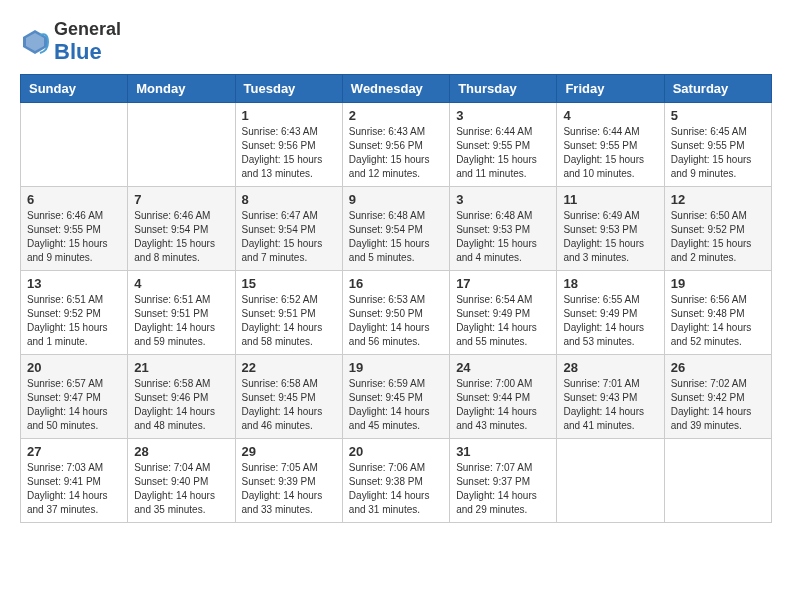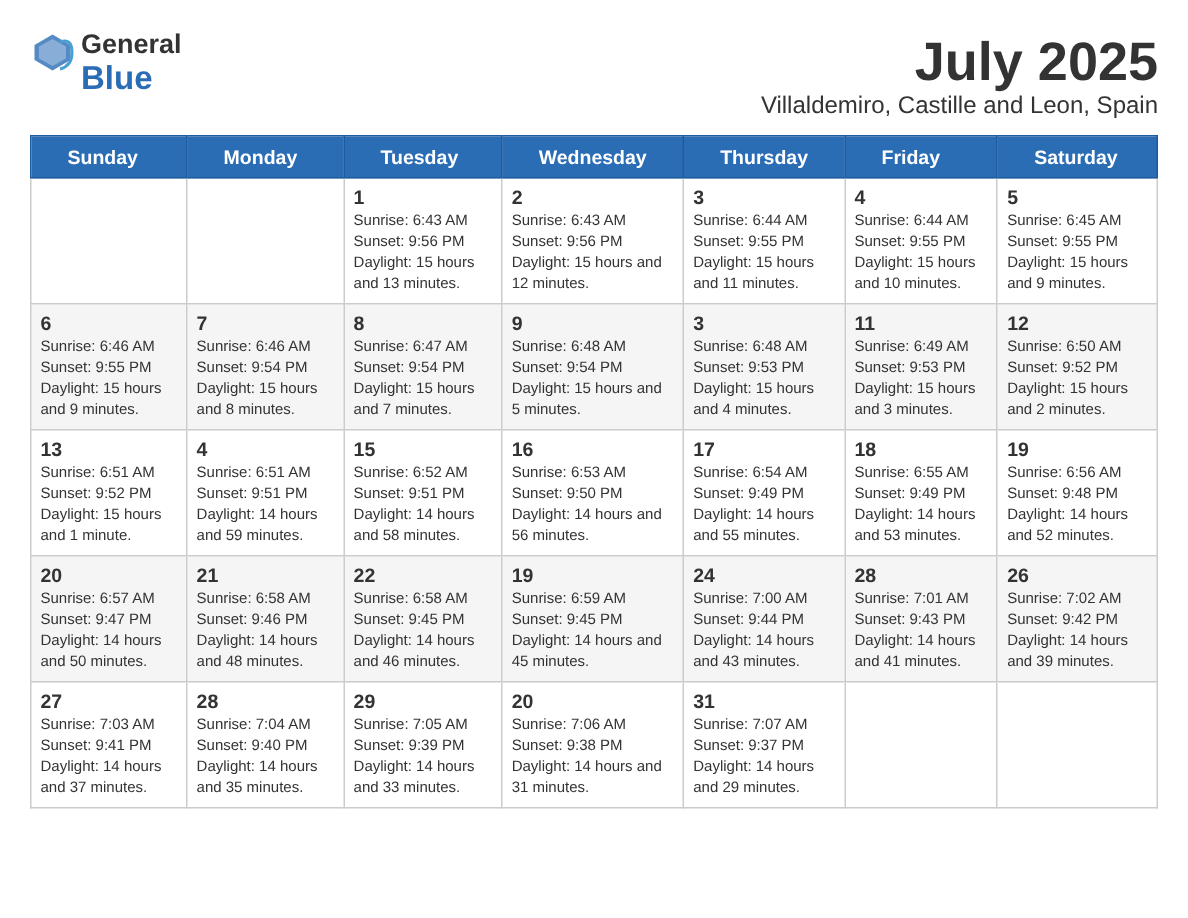--- a/index.html
+++ b/index.html
@@ -11,20 +11,21 @@
       padding: 20px;
     }
     .header-section {
       display: flex;
       justify-content: space-between;
       align-items: flex-start;
       margin-bottom: 10px;
     }
     .logo {
       display: flex;
+      align-items: center;
     }
     .logo-text {
       display: flex;
       flex-direction: column;
       line-height: 1.1;
     }
     .logo-general {
       font-size: 18px;
       font-weight: bold;
       color: #333;
@@ -52,21 +53,21 @@
       color: #333;
     }
     .calendar {
       width: 100%;
       border-collapse: collapse;
       border: 1px solid #ccc;
     }
     .calendar th {
       background-color: #2a6db5;
       color: white;
-      padding: 6px 24px;
+      padding: 6px 8px;
       text-align: left;
       font-size: 13px;
       border: 1px solid #1e5a9e;
     }
     .calendar td {
       vertical-align: top;
       padding: 5px 6px;
       border: 1px solid #ccc;
       width: calc(100% / 7);
       background: #fff;
@@ -98,24 +99,20 @@
     <svg class="logo-icon" viewBox="0 0 30 30" xmlns="http://www.w3.org/2000/svg">
       <path d="M15 3 L27 10 L27 20 L15 27 L3 20 L3 10 Z" fill="#2a6db5" opacity="0.8"></path>
       <path d="M15 6 L24 11 L24 19 L15 24 L6 19 L6 11 Z" fill="#fff" opacity="0.3"></path>
       <path d="M20 8 Q28 5 28 15 Q28 24 20 26" fill="none" stroke="#4a9fd5" stroke-width="2"></path>
     </svg>
     <div class="logo-text">
       <span class="logo-general">General</span>
       <span class="logo-blue">Blue</span>
     </div>
   </div>
-  <div class="title-section">
-    <div class="month-title">July 2025</div>
-    <div class="subtitle">Villaldemiro, Castille and Leon, Spain</div>
-  </div>
 </div>
 
 <table class="calendar">
   <thead>
     <tr>
     <th>Sunday</th>
         <th>Monday</th>
         <th>Tuesday</th>
         <th>Wednesday</th>
         <th>Thursday</th>

